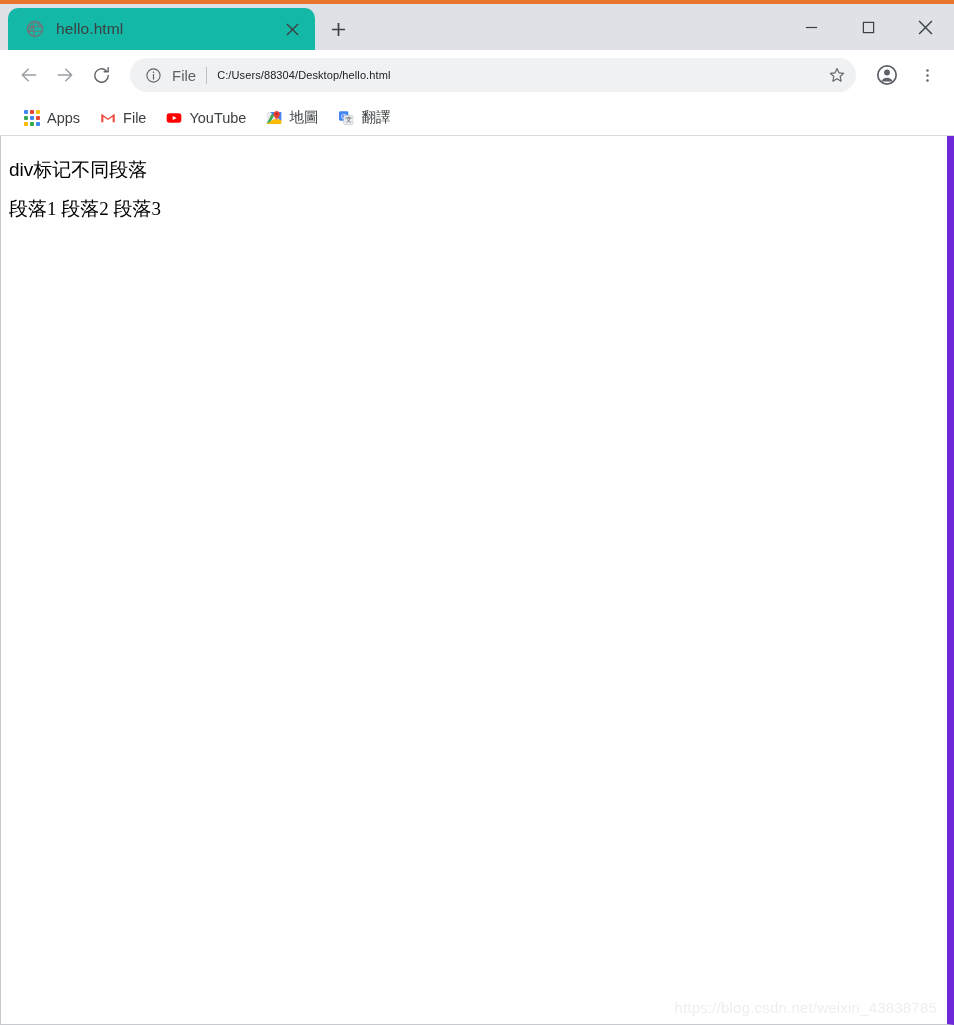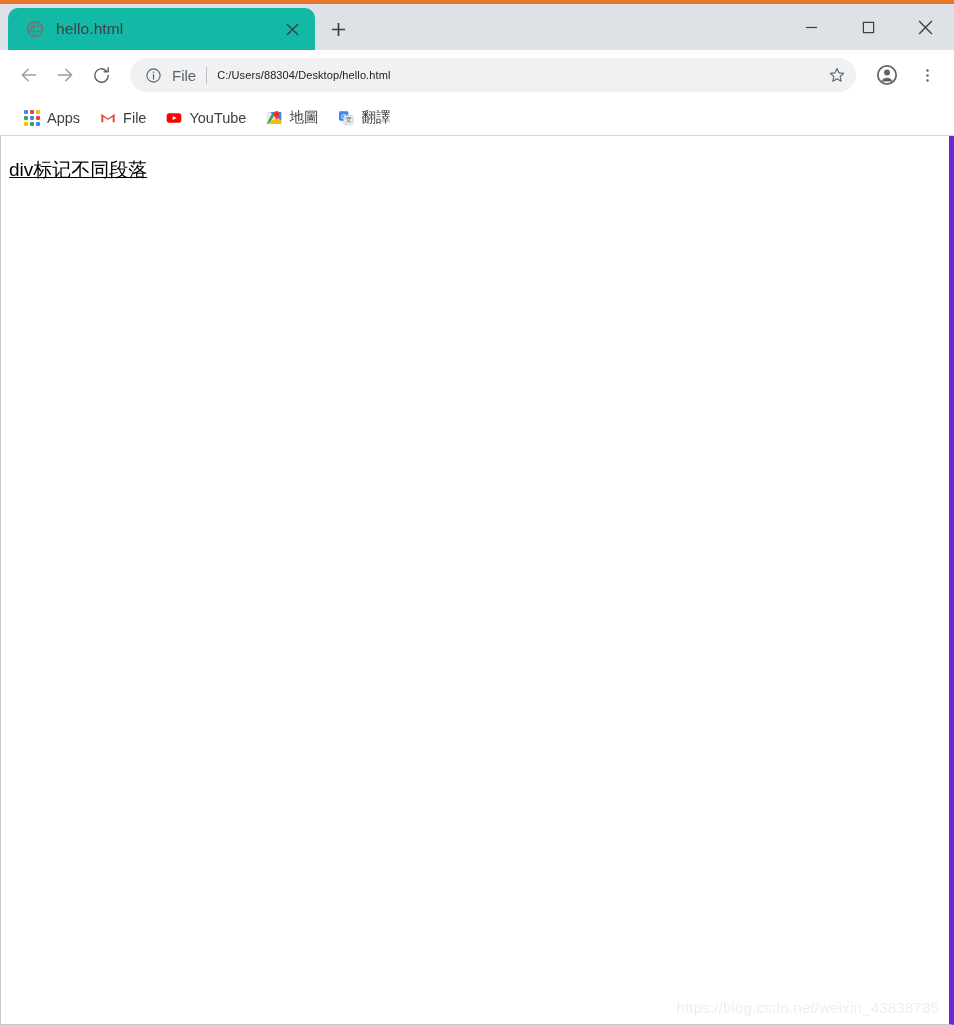--- a/index.html
+++ b/index.html
@@ -251,26 +251,25 @@
     gap: 2px;
     flex: 0 0 auto;
   }
   .apps-grid i { display: block; border-radius: 1px; }
 
   
   .page-viewport {
     flex: 1 1 auto;
     background: #ffffff;
     border-left: 1px solid #c6c9cd;
-    border-right: 5px solid #6d28d9;
+    border-right: 7px solid #6d28d9;
     border-bottom: 1px solid #c6c9cd;
     box-sizing: border-box;
     position: relative;
     overflow: hidden;
-    text-decoration: underline;
   }
 
   .page-body {
     padding: 8px;
     font-family: "Liberation Serif", serif;
     color: #000000;
   }
 
   .content-line {
     font-size: 19px;
@@ -460,19 +459,22 @@
 
   <div class="page-viewport">
     <div class="page-body">
 
       <div class="heading-block">
         <div class="content-line"><span class="latin">div</span><span>标记不同段落</span></div>
       </div>
 
 
 
+      <div class="para-block">
+        <div class="content-line">段落1 段落2 段落3</div>
+      </div>
 
     </div>
 
     <div class="watermark">https://blog.csdn.net/weixin_43838785</div>
   </div>
 
 </div>
 
 </body></html>

